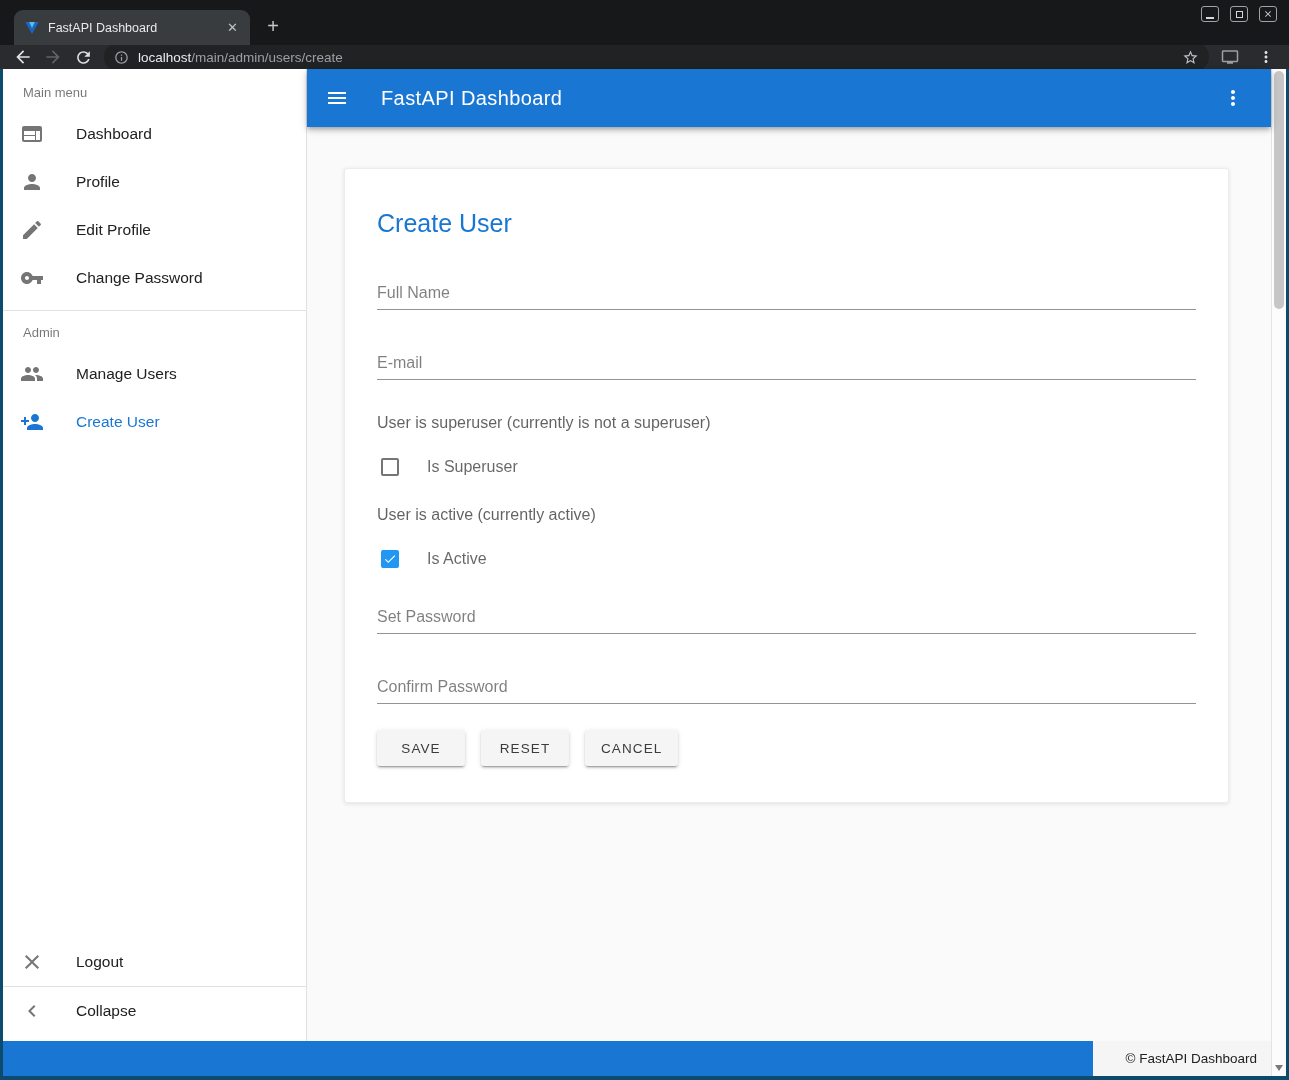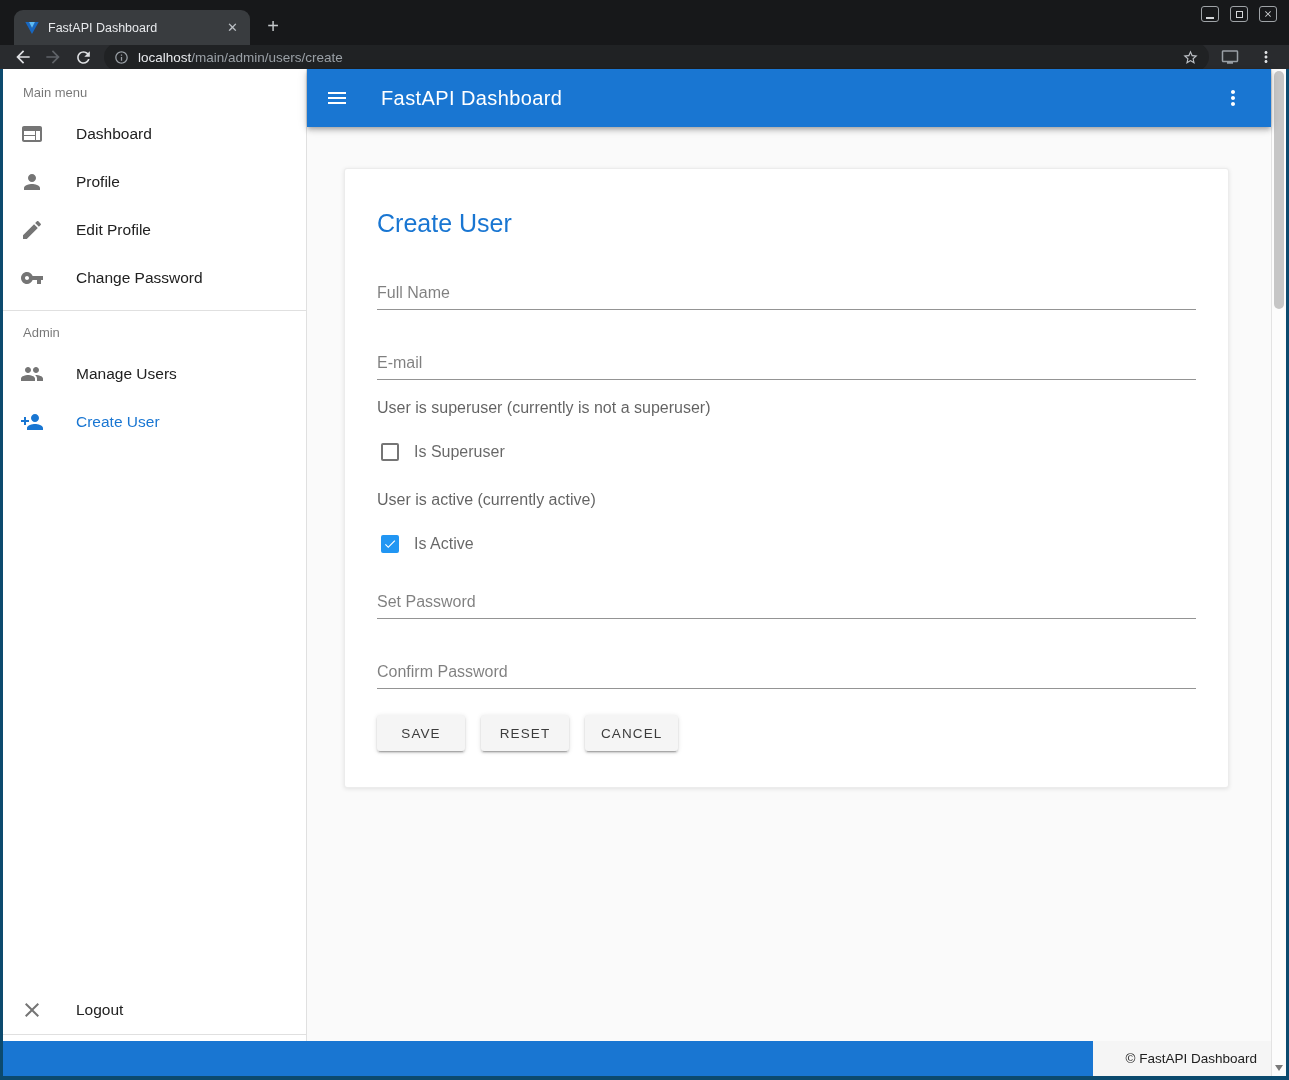--- a/index.html
+++ b/index.html
@@ -72,23 +72,23 @@
   .card { width:885px; margin:41px 42px 0 37px; background:#fff; border:1px solid #ececec; border-radius:3px;
     box-shadow:0 1px 4px rgba(0,0,0,.10); padding:40px 32px 36px 32px; }
   .card-title { color:#1976d2; font-size:25px; font-weight:400; }
 
   .tfield { margin-top:46px; border-bottom:1px solid rgba(0,0,0,.42); padding-bottom:7px; }
   .tfield.gap44 { margin-top:44px; }
   .tfield.gap40 { margin-top:40px; }
   .tfield input { border:none; outline:none; width:100%; font-size:16px; color:rgba(0,0,0,.87); background:transparent; }
   .tfield input::placeholder { color:rgba(0,0,0,.50); opacity:1; }
 
-  .hint { margin-top:19px; font-size:16px; color:rgba(0,0,0,.62); }
+  .hint { margin-top:34px; font-size:16px; color:rgba(0,0,0,.62); }
   .hint.gap30 { margin-top:30px; }
-  .cb-row { margin-top:26px; display:flex; align-items:center; gap:15px; padding-left:4px; }
+  .cb-row { margin-top:26px; display:flex; align-items:center; gap:28px; padding-left:4px; }
   .cb { width:18px; height:18px; border:2px solid rgba(0,0,0,.54); border-radius:2px; flex:0 0 auto;
     display:flex; align-items:center; justify-content:center; background:#fff; }
   .cb.checked { background:#2196f3; border-color:#2196f3; }
   .cb-label { font-size:16px; color:rgba(0,0,0,.60); }
 
   .btn-row { margin-top:26px; display:flex; }
   .btn { height:36px; min-width:88px; padding:0 16px; margin-right:16px; background:#f5f5f5; border:none;
     border-radius:3px; font-family:inherit; font-size:13.5px; font-weight:500; letter-spacing:1.1px; color:#3c3c3c;
     box-shadow:0 3px 1px -2px rgba(0,0,0,.2), 0 2px 2px 0 rgba(0,0,0,.14), 0 1px 5px 0 rgba(0,0,0,.12);
     cursor:pointer; }
@@ -227,20 +227,26 @@
           </div>
 
           <div class="sidebar-bottom">
             <div class="nav-item">
               <svg width="24" height="24" viewBox="0 0 24 24">
                   <path fill="currentColor" d="M19 6.41 17.59 5 12 10.59 6.41 5 5 6.41 10.59 12 5 17.59 6.41 19 12 13.41 17.59 19 19 17.59 13.41 12Z"></path>
                 </svg>
               <span class="nav-label">Logout</span>
             </div>
             <div class="divider"></div>
+            <div class="nav-item">
+              <svg width="24" height="24" viewBox="0 0 24 24">
+                  <path fill="currentColor" d="M15.41 7.41 14 6l-6 6 6 6 1.41-1.41L10.83 12Z"></path>
+                </svg>
+              <span class="nav-label">Collapse</span>
+            </div>
           </div>
         </aside>
 
         <div class="main-col">
           <header class="appbar">
             <div class="menu-btn">
               <svg width="24" height="24" viewBox="0 0 24 24">
                   <path fill="#fff" d="M3 18h18v-2H3v2zm0-5h18v-2H3v2zm0-7v2h18V6H3z"></path>
                 </svg>
             </div>

